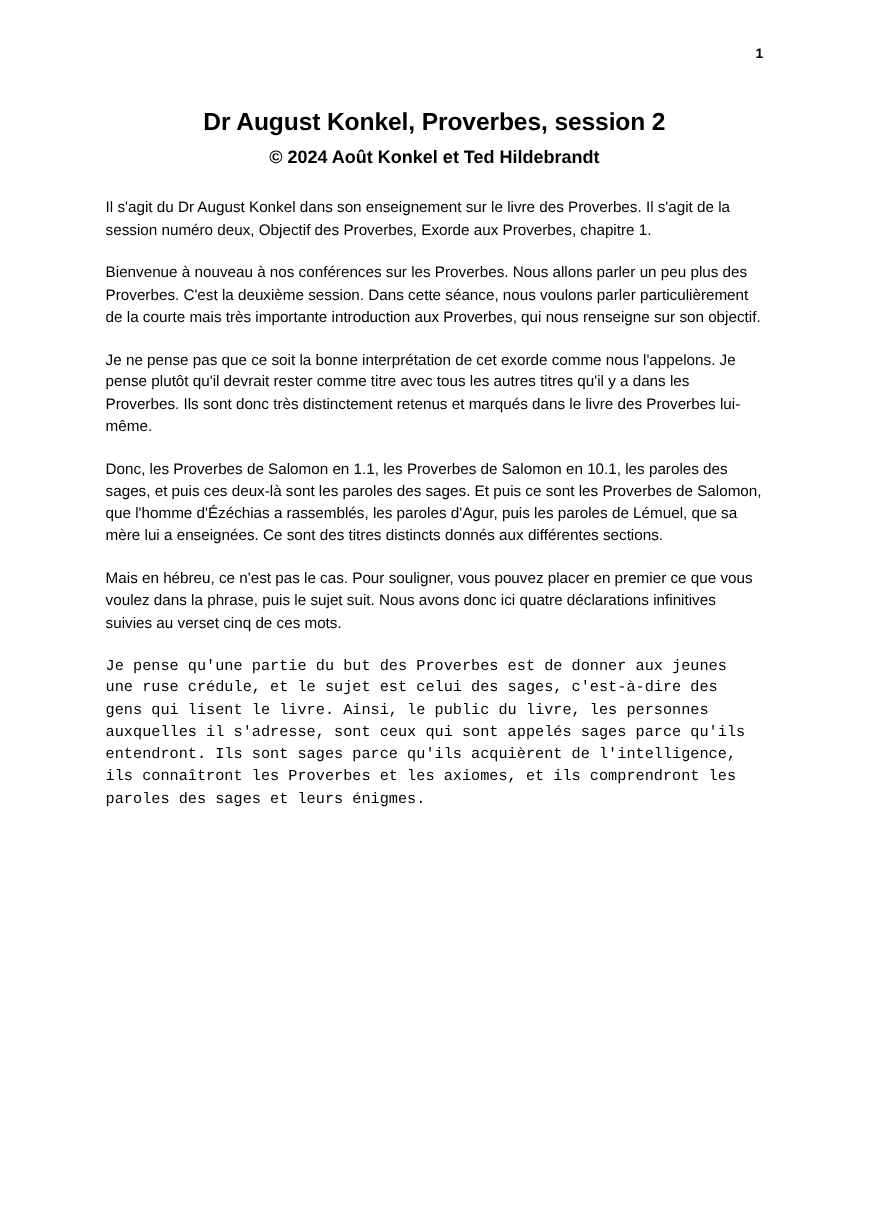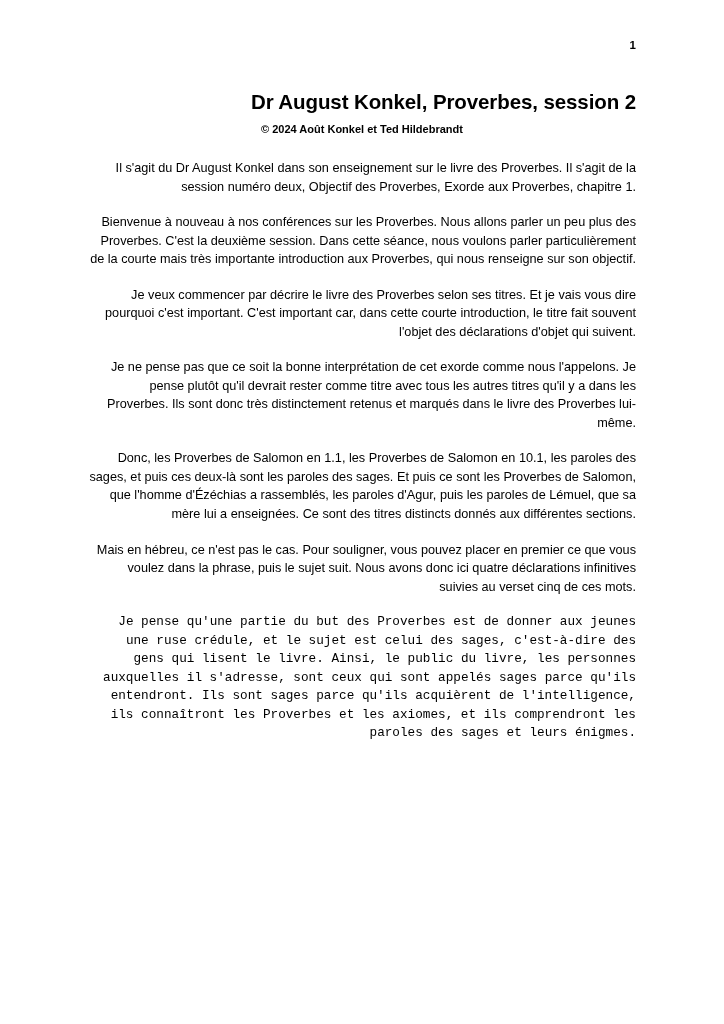--- a/index.html
+++ b/index.html
@@ -24,60 +24,59 @@
   }
   .page-number {
     position: absolute;
     top: 40px;
     right: 88px;
     font-size: 11.5px;
     font-weight: bold;
     line-height: 1;
   }
   .doc-title {
-    text-align: right;
+    text-align: center;
     font-size: 20.5px;
     font-weight: bold;
     margin: 52px 0 0 0;
     letter-spacing: -0.1px;
   }
   .doc-subtitle {
     text-align: center;
-    font-size: 11px;
+    font-size: 15px;
     font-weight: bold;
     margin: 9px 0 0 0;
   }
   .body-text {
     margin-top: 24px;
   }
   .para {
     font-size: 12.7px;
     line-height: 1.46;
     margin: 12px 0 17px 0;
-    text-align: right;
+    text-align: left;
     hyphens: none;
   }
   .para:last-child {
     margin-bottom: 0;
     font-family: Liberation Mono, monospace;
   }
 </style>
 </head>
 <body>
 
 <div class="page">
 
   <div class="page-number">1</div>
 
   <h1 class="doc-title">Dr August Konkel, Proverbes, session 2</h1>
   <div class="doc-subtitle">© 2024 Août Konkel et Ted Hildebrandt</div>
 
   <div class="body-text">
     <p class="para">Il s'agit du Dr August Konkel dans son enseignement sur le livre des Proverbes. Il s'agit de la session numéro deux, Objectif des Proverbes, Exorde aux Proverbes, chapitre 1.</p>
     <p class="para">Bienvenue à nouveau à nos conférences sur les Proverbes. Nous allons parler un peu plus des Proverbes. C'est la deuxième session. Dans cette séance, nous voulons parler particulièrement de la courte mais très importante introduction aux Proverbes, qui nous renseigne sur son objectif.</p>
-    <p class="para">Je veux commencer par décrire le livre des Proverbes selon ses titres. Et je vais vous dire pourquoi c'est important. C'est important car, dans cette courte introduction, le titre fait souvent l'objet des déclarations d'objet qui suivent.</p>
     <p class="para">Je ne pense pas que ce soit la bonne interprétation de cet exorde comme nous l'appelons. Je pense plutôt qu'il devrait rester comme titre avec tous les autres titres qu'il y a dans les Proverbes. Ils sont donc très distinctement retenus et marqués dans le livre des Proverbes lui-même.</p>
     <p class="para">Donc, les Proverbes de Salomon en 1.1, les Proverbes de Salomon en 10.1, les paroles des sages, et puis ces deux-là sont les paroles des sages. Et puis ce sont les Proverbes de Salomon, que l'homme d'Ézéchias a rassemblés, les paroles d'Agur, puis les paroles de Lémuel, que sa mère lui a enseignées. Ce sont des titres distincts donnés aux différentes sections.</p>
     <p class="para">Mais en hébreu, ce n'est pas le cas. Pour souligner, vous pouvez placer en premier ce que vous voulez dans la phrase, puis le sujet suit. Nous avons donc ici quatre déclarations infinitives suivies au verset cinq de ces mots.</p>
     <p class="para">Je pense qu'une partie du but des Proverbes est de donner aux jeunes une ruse crédule, et le sujet est celui des sages, c'est-à-dire des gens qui lisent le livre. Ainsi, le public du livre, les personnes auxquelles il s'adresse, sont ceux qui sont appelés sages parce qu'ils entendront. Ils sont sages parce qu'ils acquièrent de l'intelligence, ils connaîtront les Proverbes et les axiomes, et ils comprendront les paroles des sages et leurs énigmes.</p>
   </div>
 
 </div>
 
 </body></html>

